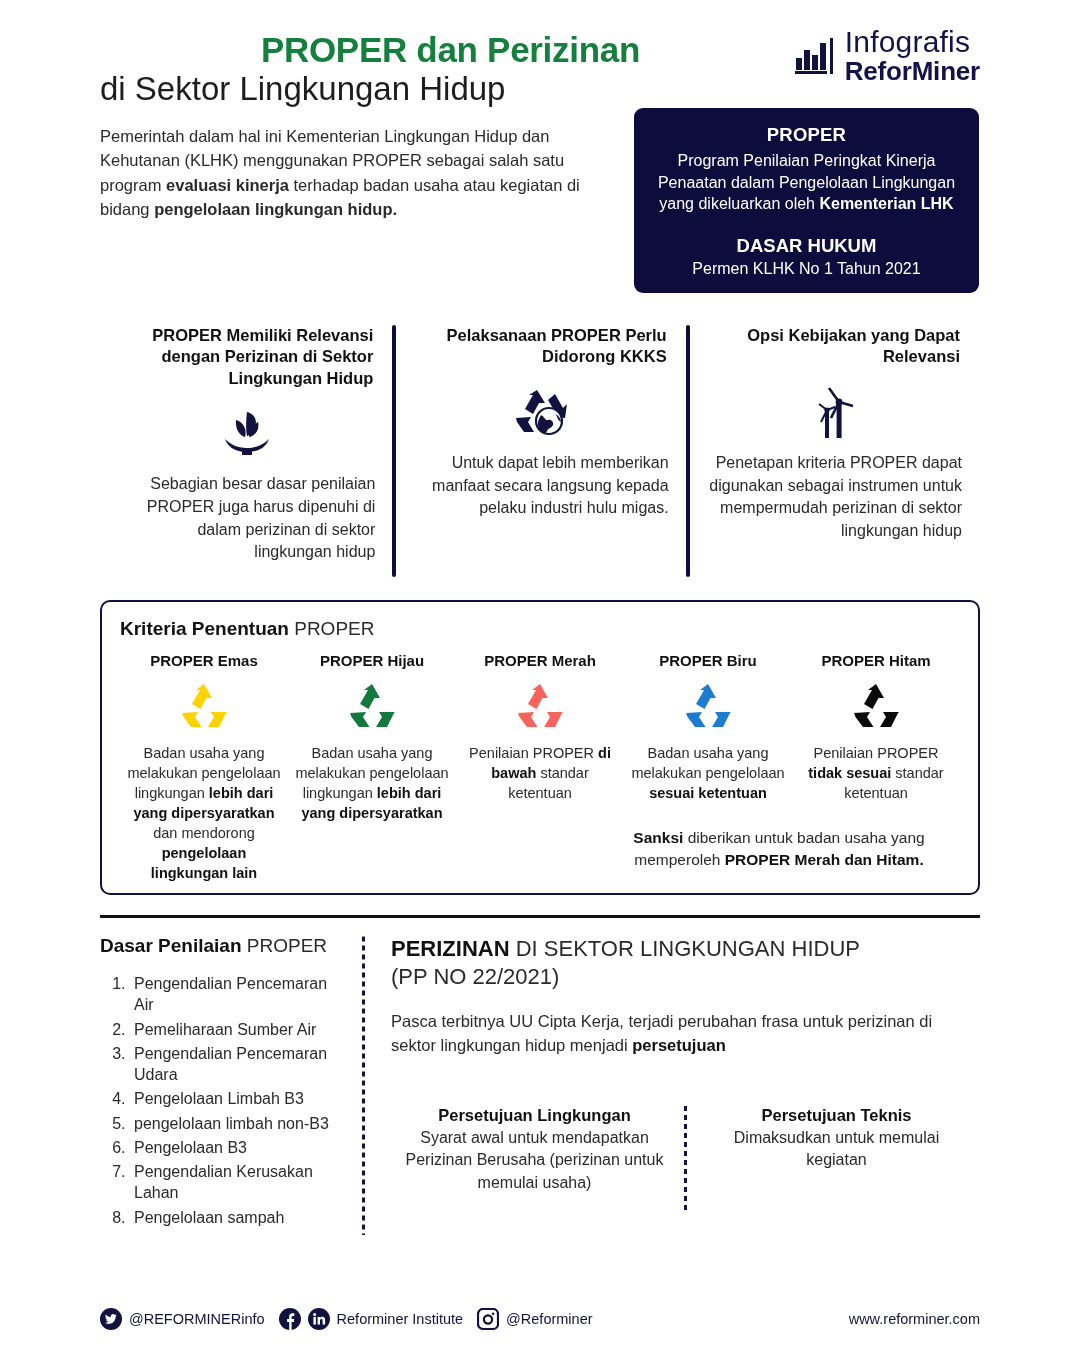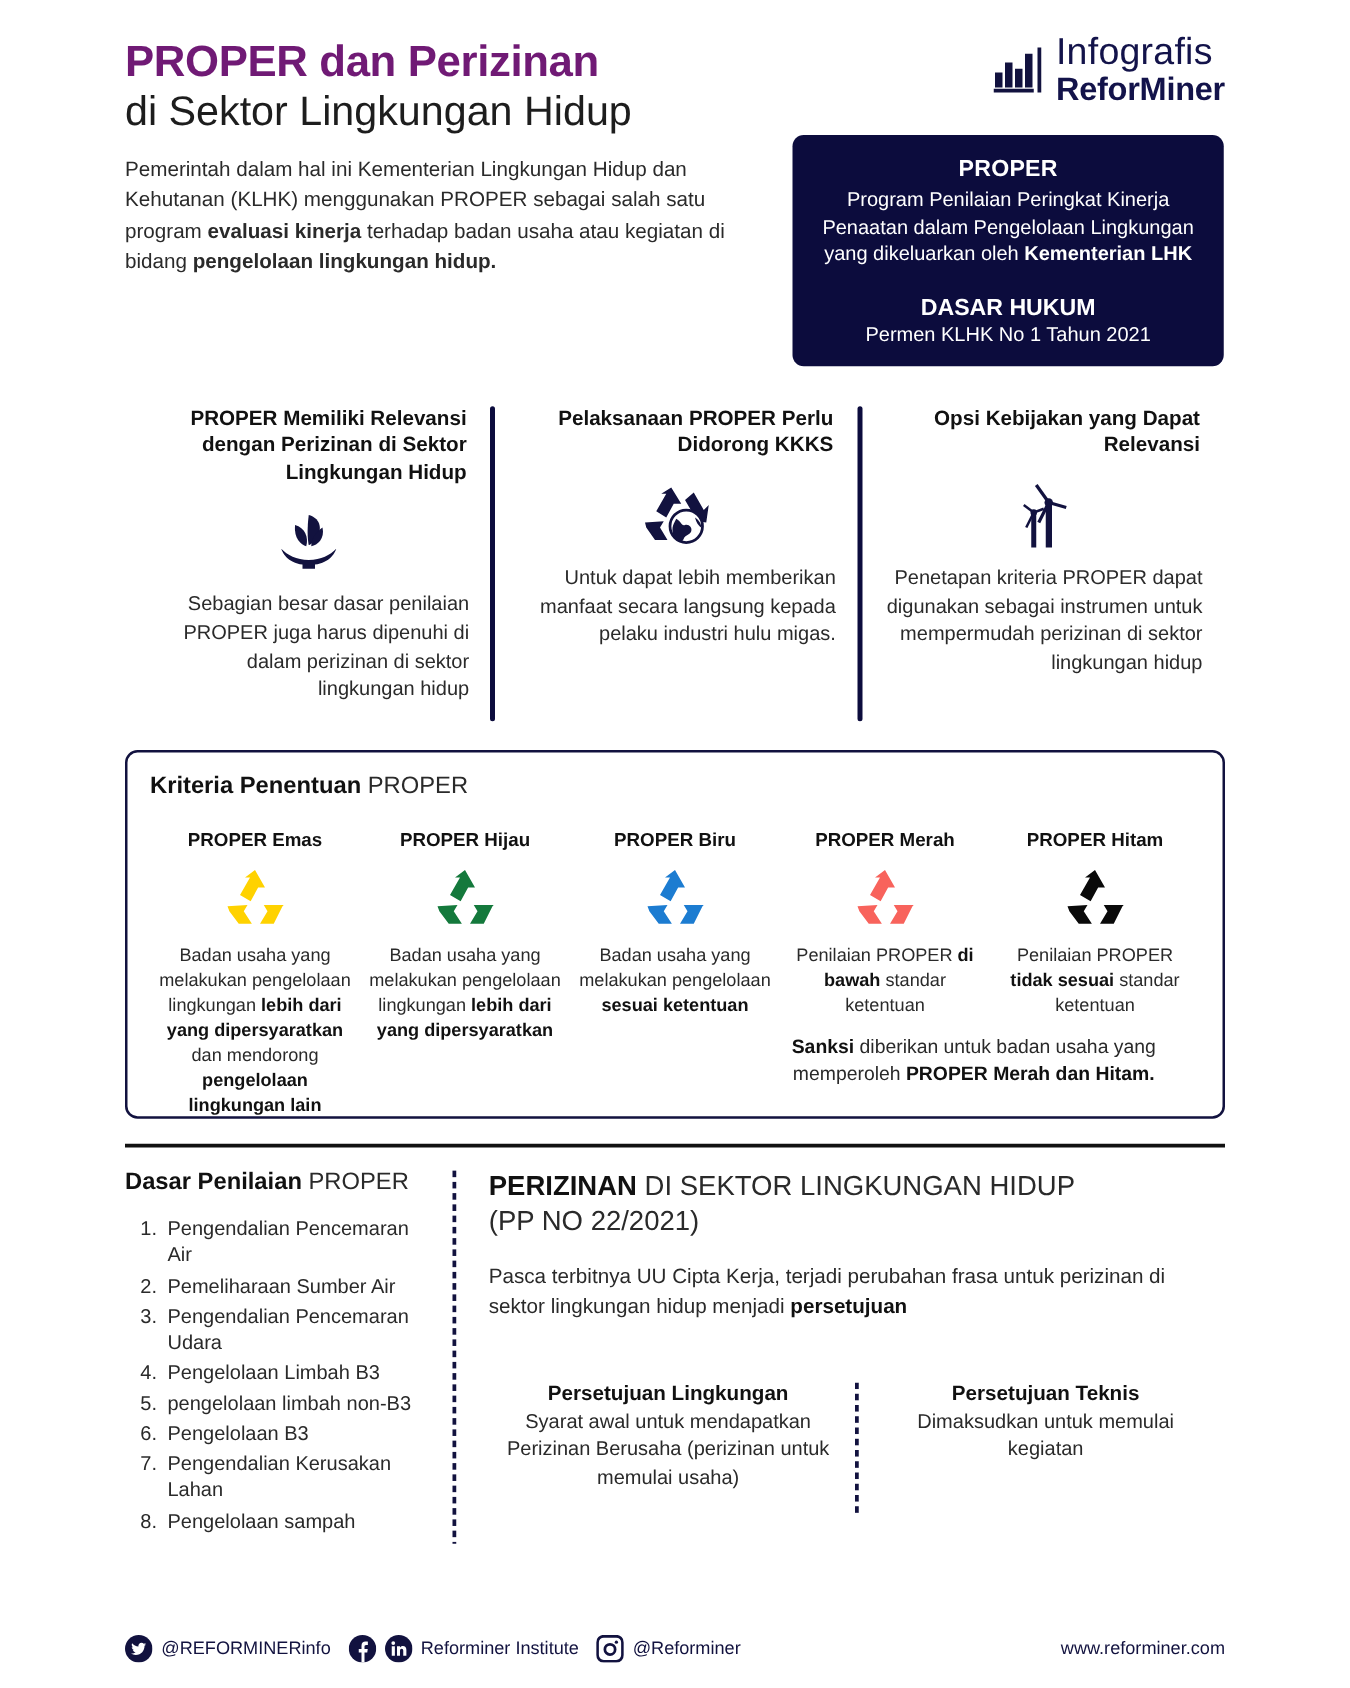--- a/index.html
+++ b/index.html
@@ -11,21 +11,21 @@
     position: relative;
     overflow: hidden;
   }
   .page { position: relative; width: 1080px; height: 1350px; padding: 0; }
 
   
   .header { position: relative; padding: 30px 100px 0 100px; }
   .title-block { width: 540px; }
   .title-1 {
     font-size: 35px; font-weight: bold; letter-spacing: -0.3px;
-    line-height: 1.12; color: #701a75;
+    line-height: 1.12; color: #15803d; text-align: right;
   }
   .title-2 {
     font-size: 33px; font-weight: 300; line-height: 1.15; color: #1d1d1d;
     margin-top: 1px;
   }
   .intro {
     margin-top: 16px; width: 480px;
     font-size: 16.5px; line-height: 1.47; color: #2a2a2a;
   }
   .intro b { font-weight: bold; }
@@ -75,21 +75,21 @@
   }
 
   
   .kriteria {
     position: absolute; left: 100px; top: 600px; width: 880px; height: 295px;
     border: 2.5px solid #12123f; border-radius: 10px;
     padding: 16px 18px 0 18px;
   }
   .kriteria-title { font-size: 19px; color: #2a2a2a; font-weight: 300; }
   .kriteria-title b { font-weight: bold; color: #111; }
-  .grades { display: flex; margin-top: 24px; }
+  .grades { display: flex; margin-top: 12px; }
   .grade { flex: 1; text-align: center; padding: 0 6px; }
   .grade h4 { font-size: 15px; font-weight: bold; color: #111; }
   .grade .ic { height: 56px; display: flex; align-items: center; justify-content: center; margin-top: 8px; }
   .grade p { font-size: 14.5px; line-height: 1.38; color: #2a2a2a; margin-top: 10px; }
   .grade p b { font-weight: bold; color: #111; }
   .sanksi {
     position: absolute; right: 24px; bottom: 22px; width: 350px;
     font-size: 15.5px; line-height: 1.42; color: #2a2a2a; text-align: center;
   }
   .sanksi b { font-weight: bold; color: #111; }
@@ -264,45 +264,45 @@
             <path d="M25 2 L33 16 L27.5 16 L21.5 27 L13 22 L21 8 L17 8 Z"></path>
             <path d="M3 31 L19 30 L16 35 L22.5 45 L12 45 L4.5 35 Z"></path>
             <path d="M47 31 L40 45 L29 45 L35 35 L32 30 L48 30 Z"></path>
           </g>
             </svg>
         </div>
         <p><span>Badan usaha yang melakukan pengelolaan lingkungan </span><b>lebih dari yang dipersyaratkan</b></p>
       </div>
 
       <div class="grade">
+        <h4>PROPER Merah</h4>
+        <div class="ic">
+          <svg width="50" height="46" viewBox="0 0 50 46">
+              <g fill="#F8635C">
+            <path d="M25 2 L33 16 L27.5 16 L21.5 27 L13 22 L21 8 L17 8 Z"></path>
+            <path d="M3 31 L19 30 L16 35 L22.5 45 L12 45 L4.5 35 Z"></path>
+            <path d="M47 31 L40 45 L29 45 L35 35 L32 30 L48 30 Z"></path>
+          </g>
+            </svg>
+        </div>
+        <p><span>Penilaian PROPER </span><b>di bawah</b><span> standar ketentuan</span></p>
+      </div>
+
+      <div class="grade">
         <h4>PROPER Biru</h4>
         <div class="ic">
           <svg width="50" height="46" viewBox="0 0 50 46">
               <g fill="#1C7CD1">
             <path d="M25 2 L33 16 L27.5 16 L21.5 27 L13 22 L21 8 L17 8 Z"></path>
             <path d="M3 31 L19 30 L16 35 L22.5 45 L12 45 L4.5 35 Z"></path>
             <path d="M47 31 L40 45 L29 45 L35 35 L32 30 L48 30 Z"></path>
           </g>
             </svg>
         </div>
         <p><span>Badan usaha yang melakukan pengelolaan </span><b>sesuai ketentuan</b></p>
-      </div>
-
-      <div class="grade">
-        <h4>PROPER Merah</h4>
-        <div class="ic">
-          <svg width="50" height="46" viewBox="0 0 50 46">
-              <g fill="#F8635C">
-            <path d="M25 2 L33 16 L27.5 16 L21.5 27 L13 22 L21 8 L17 8 Z"></path>
-            <path d="M3 31 L19 30 L16 35 L22.5 45 L12 45 L4.5 35 Z"></path>
-            <path d="M47 31 L40 45 L29 45 L35 35 L32 30 L48 30 Z"></path>
-          </g>
-            </svg>
-        </div>
-        <p><span>Penilaian PROPER </span><b>di bawah</b><span> standar ketentuan</span></p>
       </div>
 
       <div class="grade">
         <h4>PROPER Hitam</h4>
         <div class="ic">
           <svg width="50" height="46" viewBox="0 0 50 46">
               <g fill="#0a0a0a">
             <path d="M25 2 L33 16 L27.5 16 L21.5 27 L13 22 L21 8 L17 8 Z"></path>
             <path d="M3 31 L19 30 L16 35 L22.5 45 L12 45 L4.5 35 Z"></path>
             <path d="M47 31 L40 45 L29 45 L35 35 L32 30 L48 30 Z"></path>

